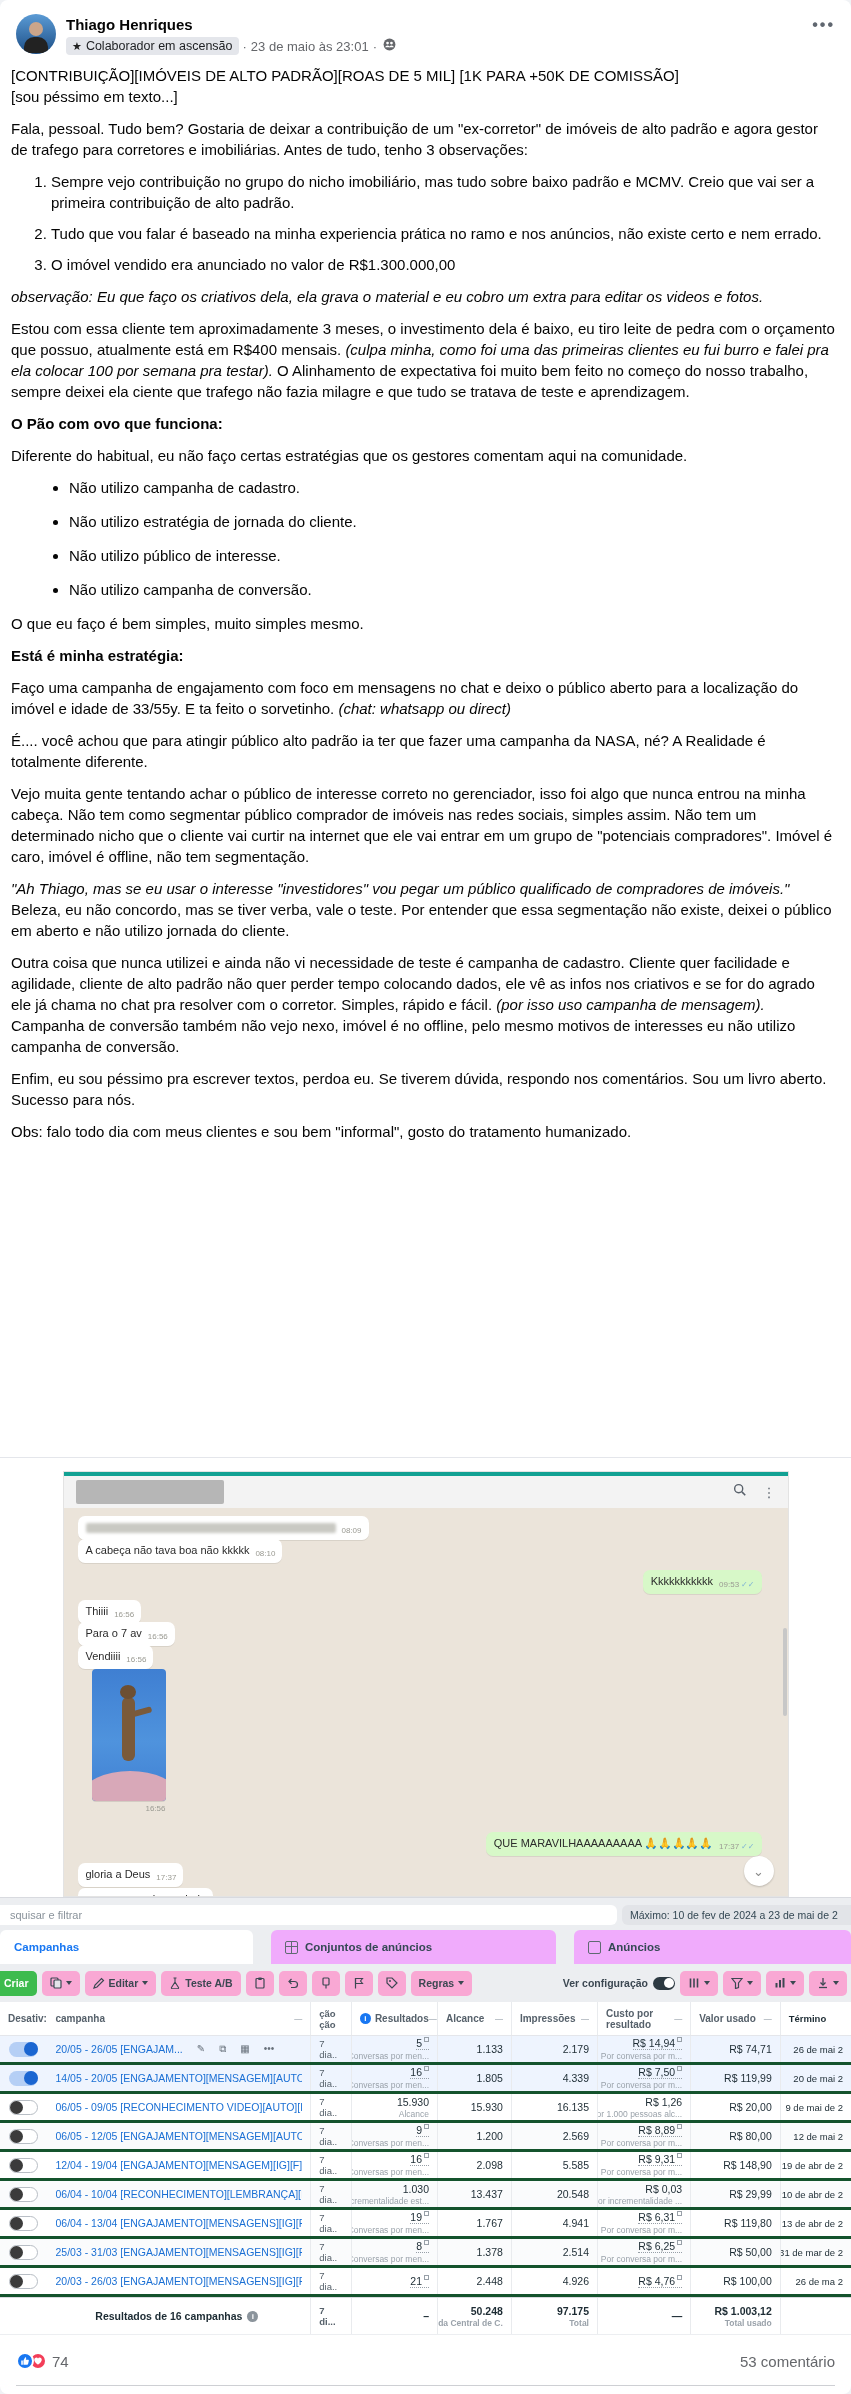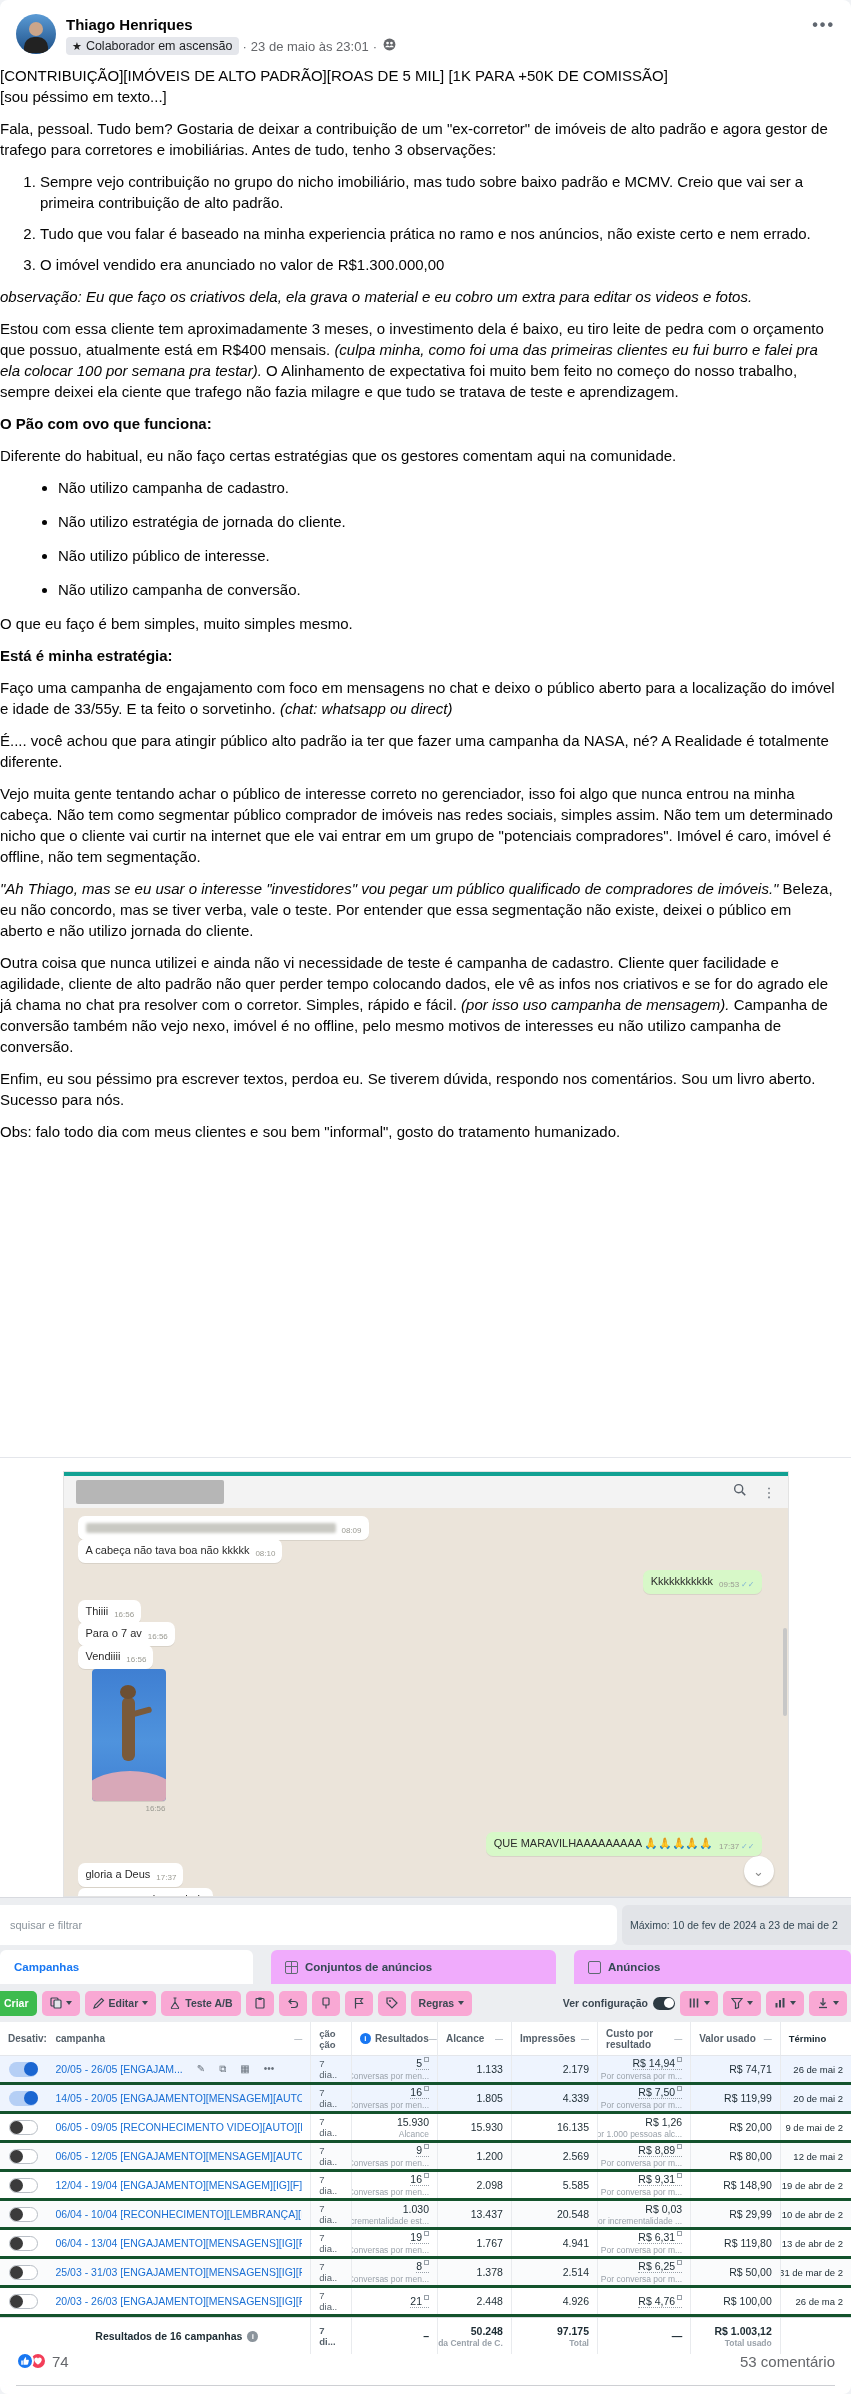--- a/index.html
+++ b/index.html
@@ -15,21 +15,21 @@
   .hdr-text { margin-left:10px; padding-top:1px; }
   .author { font-size:15px; font-weight:bold; color:#050505; line-height:19px; }
   .meta-line { display:flex; align-items:center; margin-top:3px; font-size:13px; color:#65676b; }
   .badge { display:inline-flex; align-items:center; gap:4px; background:#e4e6eb; border-radius:4px; padding:2px 6px; color:#1c1e21; font-size:12.5px; }
   .badge .star { font-size:11px; color:#212121; }
   .dot { margin:0 4px; }
   .privacy-ico { display:inline-block; margin-left:2px; }
   .more-btn { position:absolute; right:16px; top:20px; color:#606770; font-size:16px; font-weight:bold; letter-spacing:2px; cursor:pointer; line-height:10px; }
 
   
-  .post-text { padding:10px 16px 6px 0; font-size:15px; line-height:21px; color:#050505; min-height:1402px; }
+  .post-text { padding:10px 16px 6px 11px; font-size:15px; line-height:21px; color:#050505; min-height:1402px; }
   .pt-p { margin-bottom:11px; }
   .pt-p .it { font-style:italic; }
   .pt-p .bd { font-weight:bold; }
   .post-text ol { margin:0 0 11px 0; padding-left:40px; }
   .post-text ol li { margin-bottom:10px; }
   .post-text ul { margin:0 0 11px 0; padding-left:58px; list-style-type:disc; }
   .post-text ul li { margin-bottom:13px; }
 
   
   .attachment-wa { height:440px; background:#fff; border-top:1px solid #e4e6eb; position:relative; cursor:pointer; }
@@ -51,21 +51,21 @@
   .chat-img .stool { position:absolute; bottom:-14px; left:-8px; width:92px; height:44px; border-radius:50%; background:#d8a8b8; }
   .chat-img .monkey-body { position:absolute; left:30px; top:28px; width:13px; height:64px; border-radius:6px; background:#7a5a3a; }
   .chat-img .monkey-head { position:absolute; left:28px; top:16px; width:16px; height:14px; border-radius:50%; background:#6d4f32; }
   .chat-img .monkey-arm { position:absolute; left:38px; top:40px; width:22px; height:6px; border-radius:3px; background:#7a5a3a; transform:rotate(-15deg); }
   .chat-img-time { font-size:8px; color:#9a9a92; margin-top:3px; text-align:right; width:74px; display:block; }
   .wa-scrolldown { position:absolute; right:14px; top:348px; width:30px; height:30px; border-radius:50%; background:#fff; box-shadow:0 1px 2px rgba(0,0,0,0.2); display:flex; align-items:center; justify-content:center; color:#8a8a8a; font-size:13px; }
   .wa-scrollbar { position:absolute; right:1px; top:120px; width:4px; height:88px; background:#c7c7c7; border-radius:2px; }
 
   
   .attachment-ads { height:438px; background:#eceef1; border-top:1px solid #d8dadf; padding-top:7px; font-size:11px; color:#1c2b33; cursor:pointer; }
-  .ads-topbar { display:flex; height:40px; }
+  .ads-topbar { display:flex; height:20px; }
   .ads-search { width:617px; background:#fff; border-radius:0 6px 6px 0; display:flex; align-items:center; padding:0 10px; color:#8a939b; font-size:11px; }
   .ads-daterange { margin-left:5px; flex:1; background:#e2e4e8; border-radius:6px 0 0 6px; display:flex; align-items:center; padding:0 8px; color:#344854; font-size:10.5px; white-space:nowrap; overflow:hidden; }
   .ads-tabs { display:flex; gap:18px; margin-top:5px; height:34px; }
   .ads-tab { background:#f0abfc; border-radius:6px 6px 0 0; display:flex; align-items:center; gap:7px; padding:0 14px; color:#344854; font-size:11.5px; font-weight:bold; }
   .ads-tab.active { background:#fff; color:#1877f2; width:253px; }
   .ads-tab.t2 { width:285px; }
   .ads-tab.t3 { flex:1;align-items:center; }
   .tab-ico { width:13px; height:13px; border:1.4px solid #5f6a72; border-radius:2px; position:relative; flex:0 0 13px; }
   .tab-ico.grid:before { content:""; position:absolute; left:4.5px; top:-1px; bottom:-1px; width:1.4px; background:#5f6a72; }
   .tab-ico.grid:after { content:""; position:absolute; top:4.5px; left:-1px; right:-1px; height:1.4px; background:#5f6a72; }

